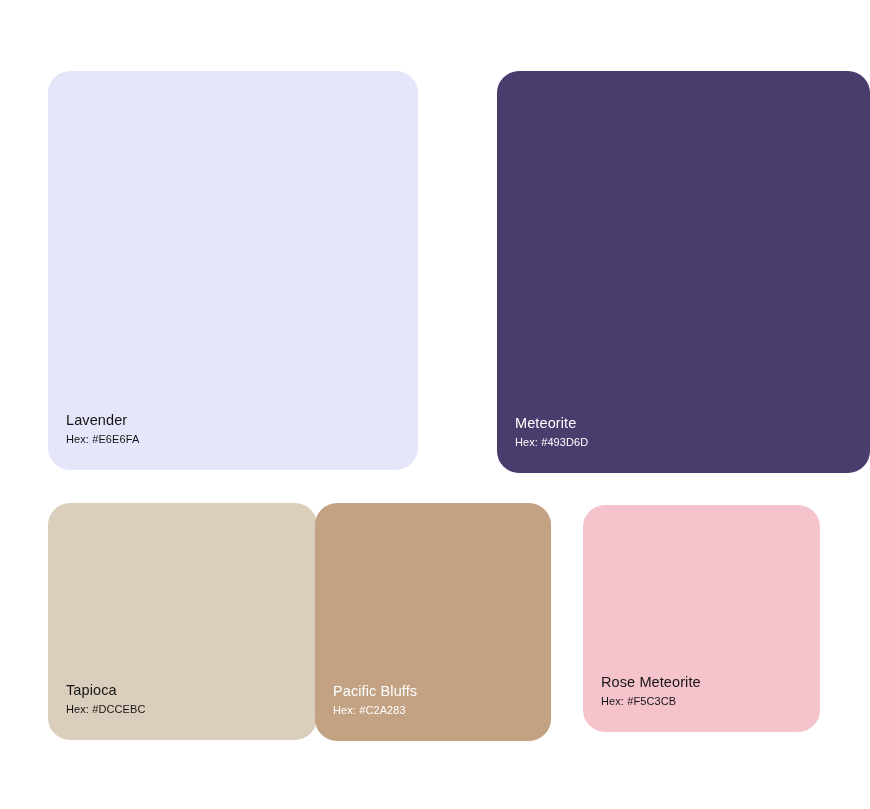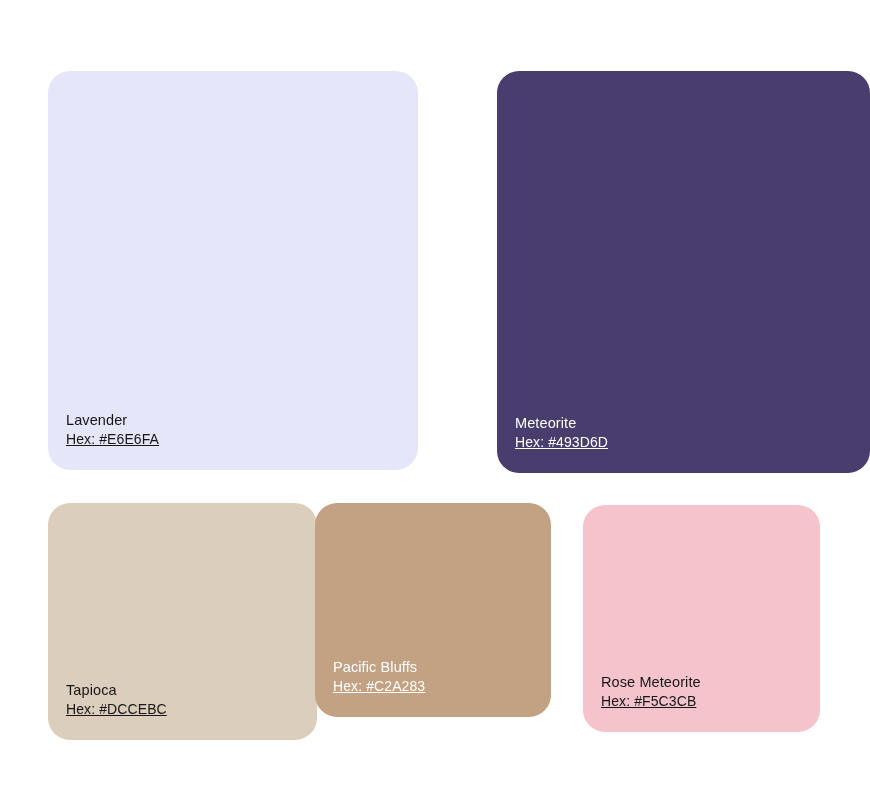--- a/index.html
+++ b/index.html
@@ -35,25 +35,24 @@
   }
   .swatch-name {
     display: block;
     font-size: 14.5px;
     font-weight: 400;
     letter-spacing: 0.1px;
     white-space: nowrap;
   }
   .swatch-hex {
     display: block;
-    font-size: 14px;
+    font-size: 11px;
     font-weight: 400;
     letter-spacing: 0.1px;
     white-space: nowrap;
-    text-decoration: underline;
   }
   .text-dark .swatch-name,
   .text-dark .swatch-hex {
     color: #161616;
   }
   .text-light .swatch-name,
   .text-light .swatch-hex {
     color: #ffffff;
   }
 </style>
@@ -72,21 +71,21 @@
         <span class="swatch-name">Meteorite</span>
         <span class="swatch-hex">Hex: #493D6D</span>
       </div>
     </div>
     <div class="swatch-card text-dark" style="left: 48px; top: 503px; width: 269px; height: 237px; background: rgb(220, 206, 188);">
       <div class="swatch-label">
         <span class="swatch-name">Tapioca</span>
         <span class="swatch-hex">Hex: #DCCEBC</span>
       </div>
     </div>
-    <div class="swatch-card text-light" style="left: 315px; top: 503px; width: 236px; height: 214px; background: rgb(194, 162, 131);">
+    <div class="swatch-card text-light" style="left: 315px; top: 503px; width: 236px; height: 238px; background: rgb(194, 162, 131);">
       <div class="swatch-label">
         <span class="swatch-name">Pacific Bluffs</span>
         <span class="swatch-hex">Hex: #C2A283</span>
       </div>
     </div>
     <div class="swatch-card text-dark" style="left: 583px; top: 505px; width: 237px; height: 227px; background: rgb(245, 195, 203);">
       <div class="swatch-label">
         <span class="swatch-name">Rose Meteorite</span>
         <span class="swatch-hex">Hex: #F5C3CB</span>
       </div>

